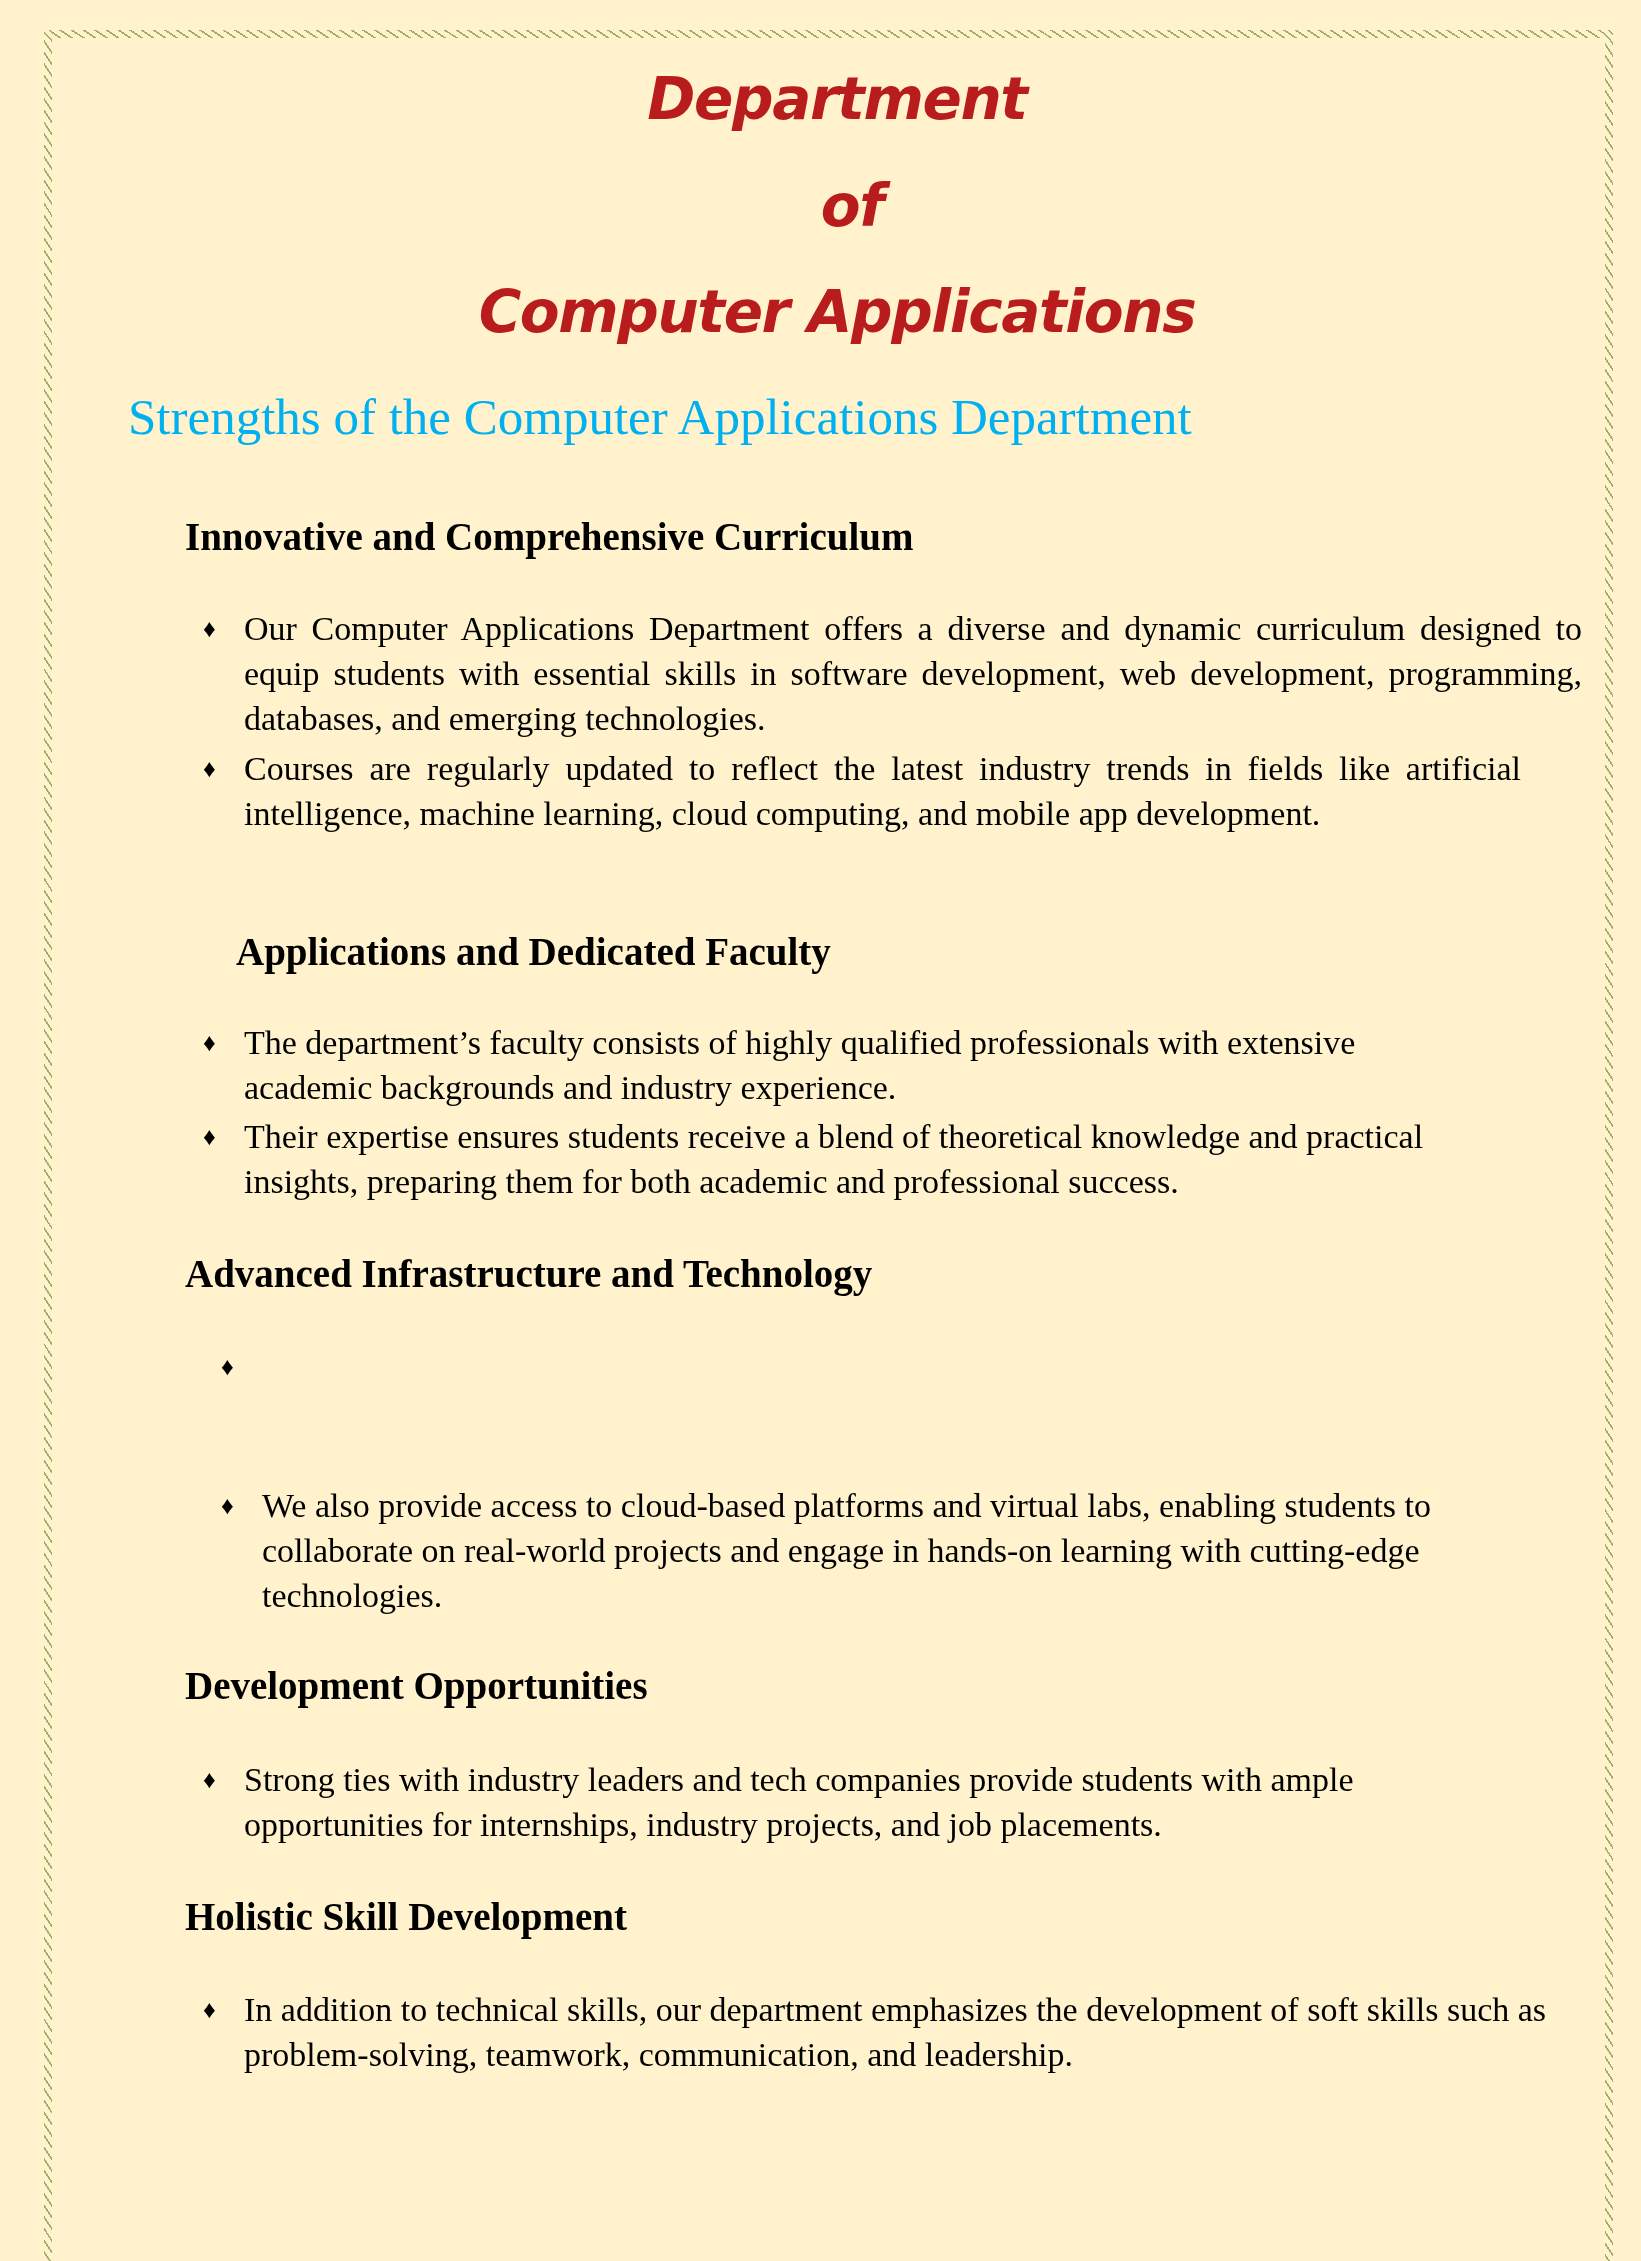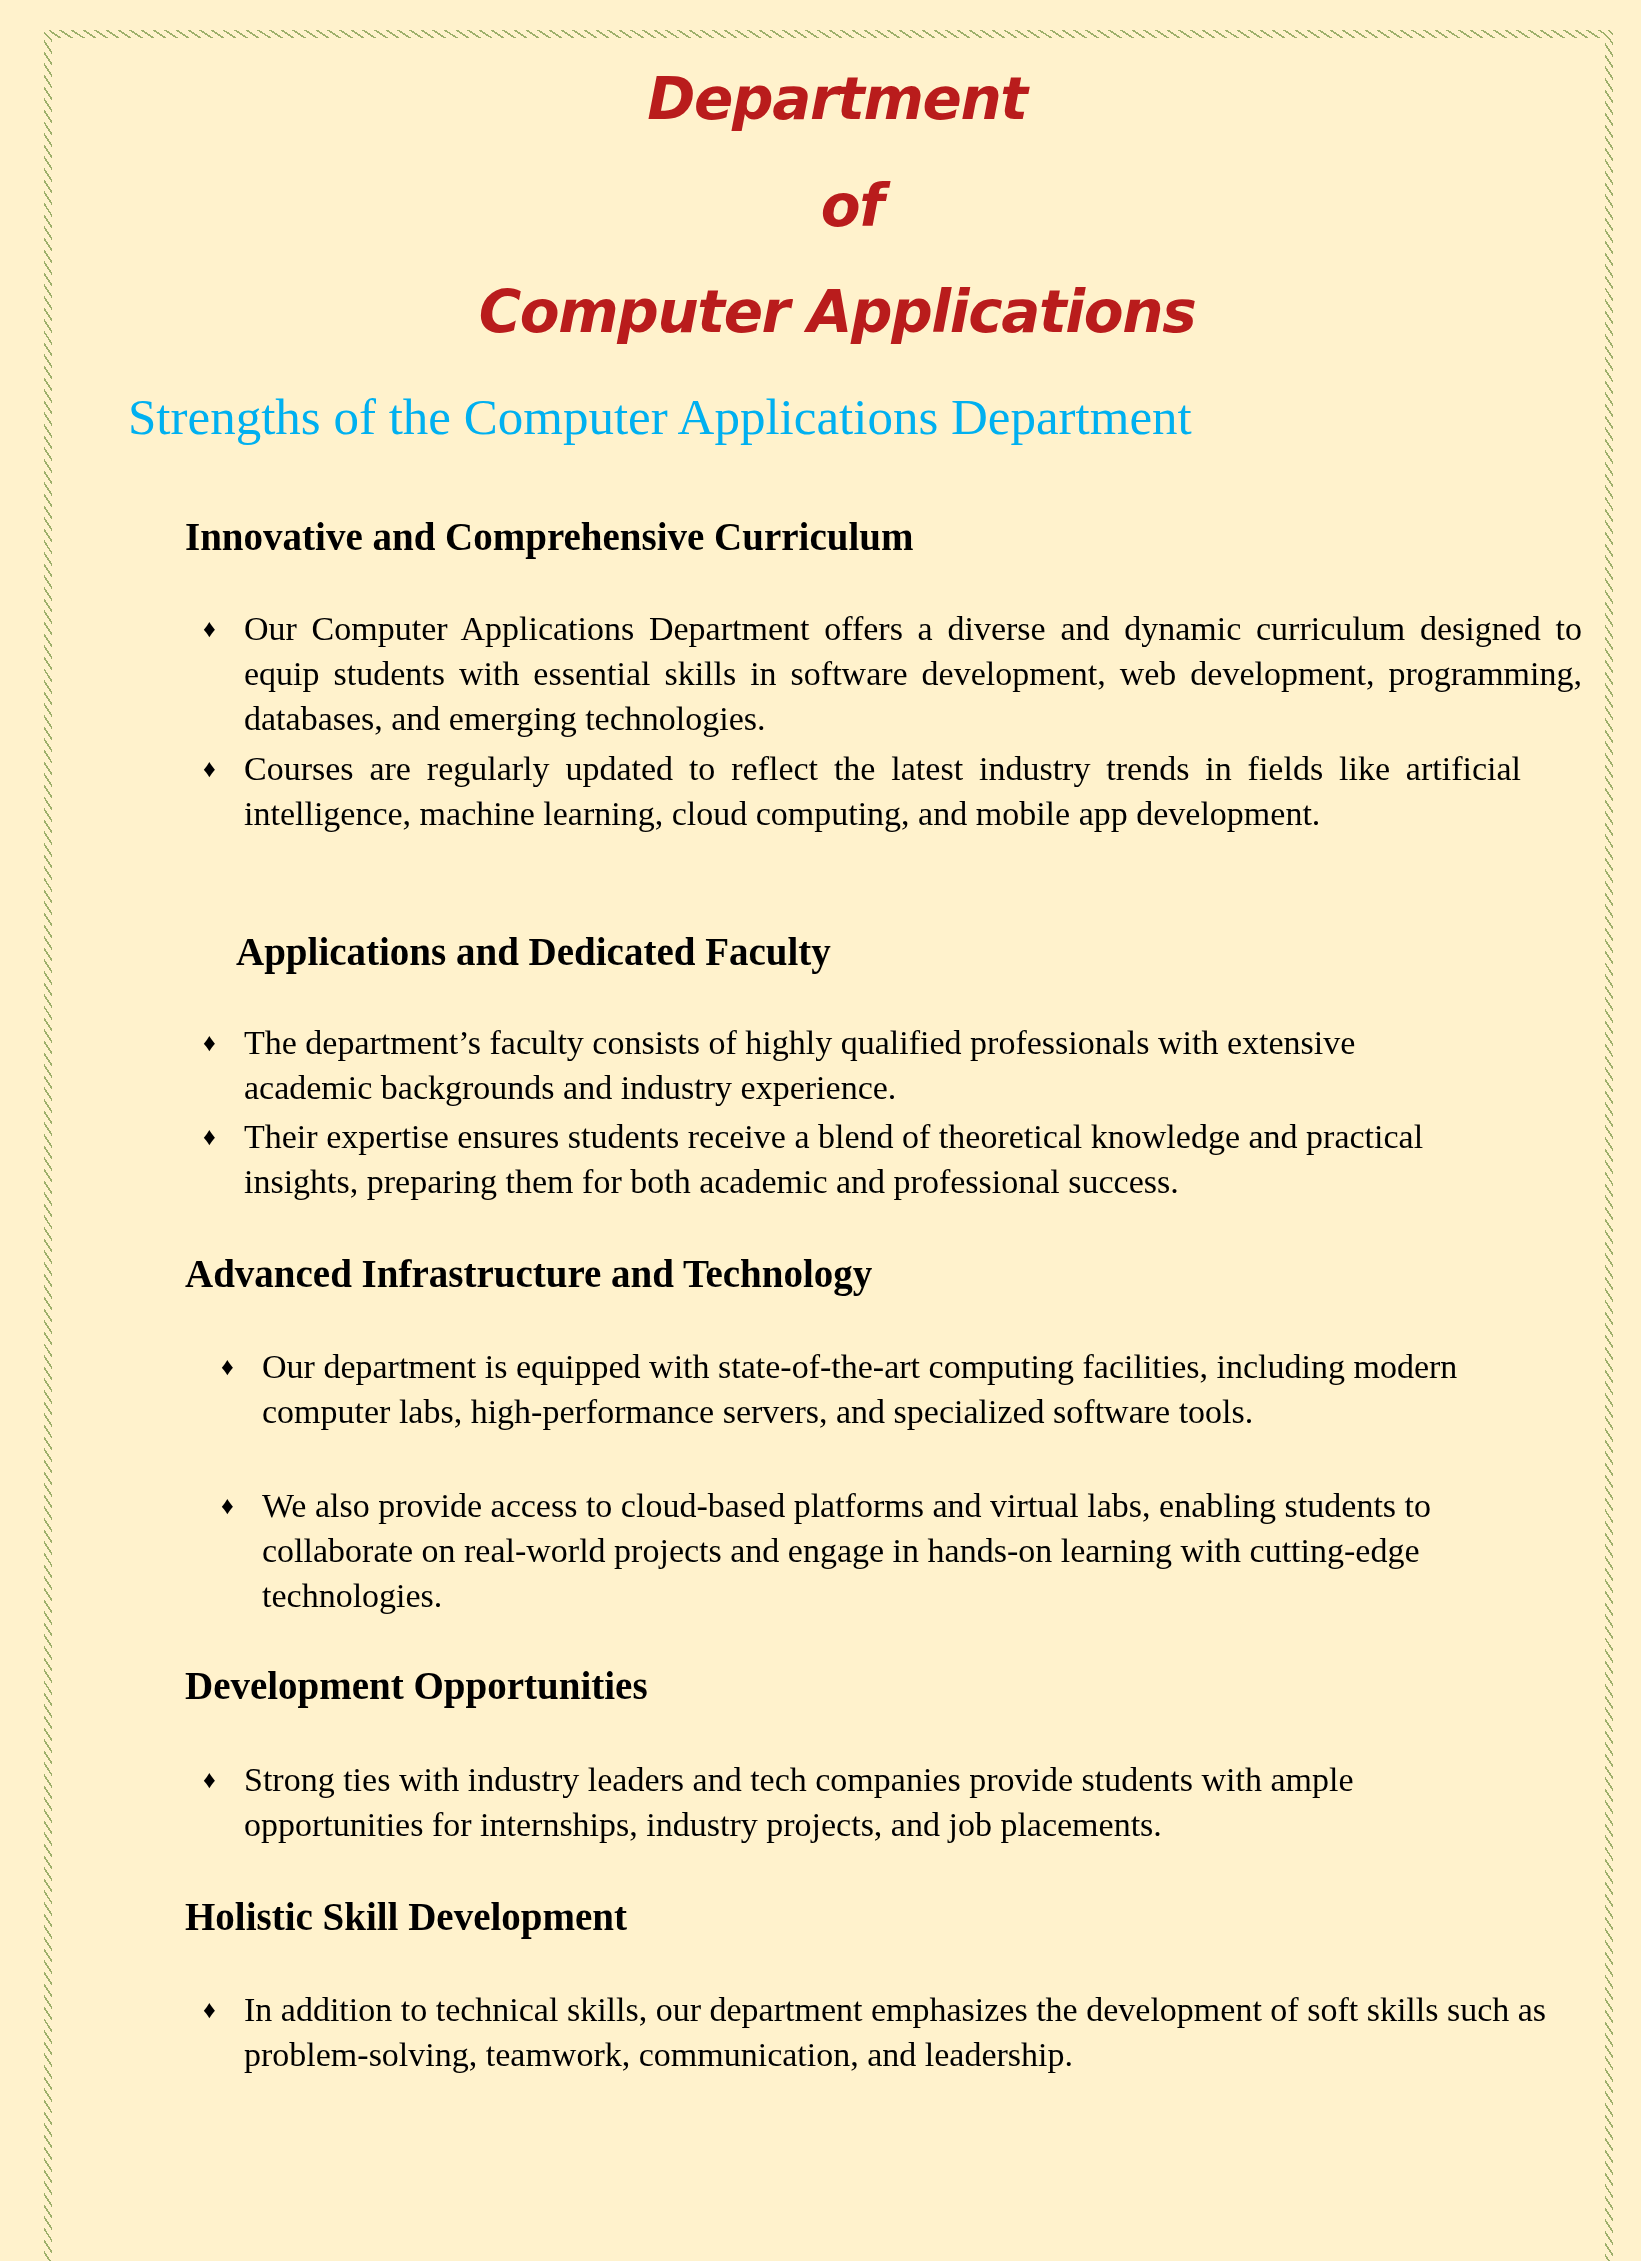--- a/index.html
+++ b/index.html
@@ -63,21 +63,20 @@
   <span>The department’s faculty consists of highly qualified professionals with extensive academic backgrounds and industry experience.</span>
 </div>
 <div class="bullet" style="left:244px; top:1114px; width:1291px;">
   <span class="dia">♦</span>
   <span>Their expertise ensures students receive a blend of theoretical knowledge and practical insights, preparing them for both academic and professional success.</span>
 </div>
 
 <div class="heading" style="left:141px; top:1251px;">Advanced Infrastructure and Technology</div>
 <div class="bullet" style="left:262px; top:1344px; width:1236px;">
   <span class="dia">♦</span>
-  <span>Our department is equipped with state-of-the-art computing facilities, including modern computer labs, high-performance servers, and specialized software tools.</span>
 </div>
 <div class="bullet" style="left:262px; top:1483px; width:1277px;">
   <span class="dia">♦</span>
   <span>We also provide access to cloud-based platforms and virtual labs, enabling students to collaborate on real-world projects and engage in hands-on learning with cutting-edge technologies.</span>
 </div>
 
 <div class="heading" style="left:141px; top:1663px;">Development Opportunities</div>
 <div class="bullet" style="left:244px; top:1757px; width:1236px;">
   <span class="dia">♦</span>
   <span>Strong ties with industry leaders and tech companies provide students with ample opportunities for internships, industry projects, and job placements.</span>

